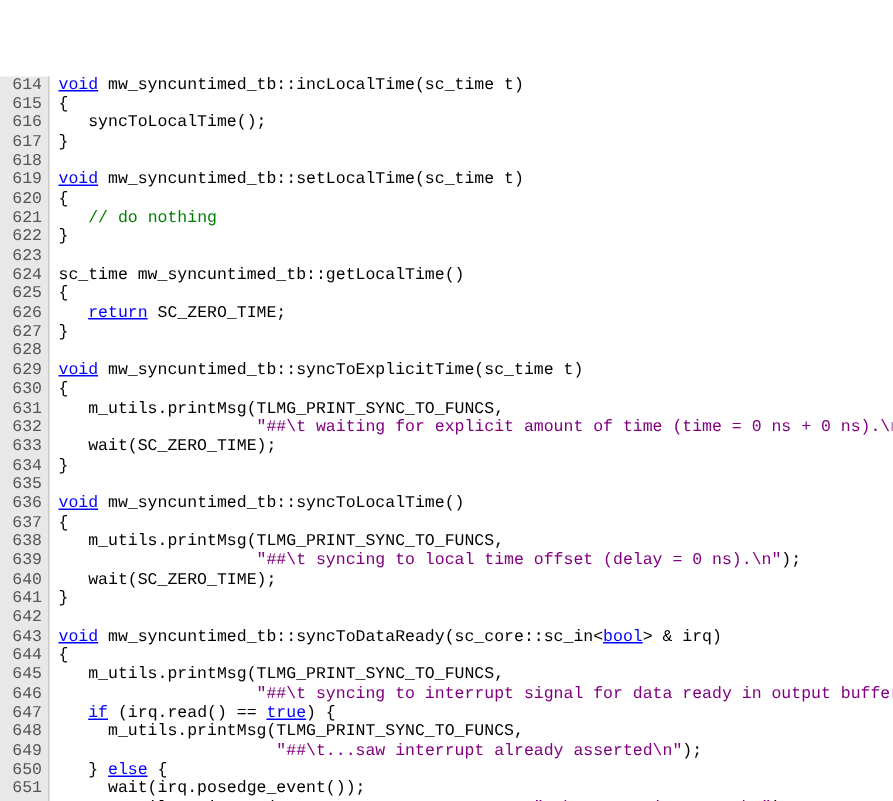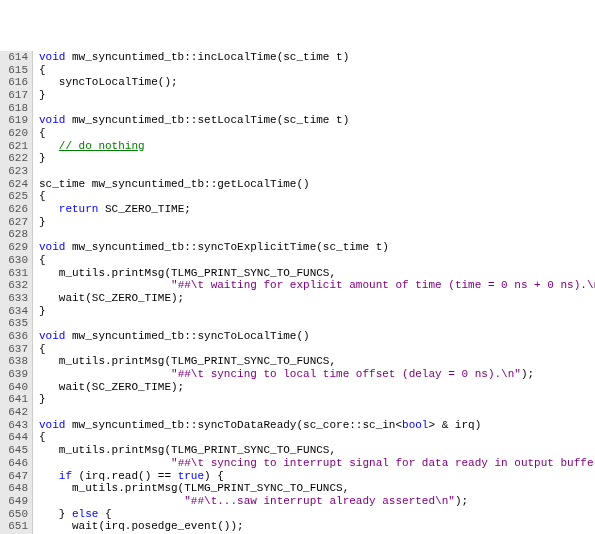--- a/index.html
+++ b/index.html
@@ -25,23 +25,23 @@
     user-select: none;
     border-right: 1px solid #ccc;
     min-width: 24px;
   }
   .code {
     padding-left: 6px;
     color: #000;
     flex: 1;
   }
   .line { height: 12.7px; }
-  .kw { color: #0000ff; }      
+  .kw { color: #0000ff; text-decoration: underline; }      
   .str { color: #800080; }       
-  .com { color: #008000; text-decoration: underline; }
+  .com { color: #008000; }
 </style>
 </head>
 <body>
 
 
 
 <div class="container">
   <div class="gutter" id="gutter"><div class="line">614</div><div class="line">615</div><div class="line">616</div><div class="line">617</div><div class="line">618</div><div class="line">619</div><div class="line">620</div><div class="line">621</div><div class="line">622</div><div class="line">623</div><div class="line">624</div><div class="line">625</div><div class="line">626</div><div class="line">627</div><div class="line">628</div><div class="line">629</div><div class="line">630</div><div class="line">631</div><div class="line">632</div><div class="line">633</div><div class="line">634</div><div class="line">635</div><div class="line">636</div><div class="line">637</div><div class="line">638</div><div class="line">639</div><div class="line">640</div><div class="line">641</div><div class="line">642</div><div class="line">643</div><div class="line">644</div><div class="line">645</div><div class="line">646</div><div class="line">647</div><div class="line">648</div><div class="line">649</div><div class="line">650</div><div class="line">651</div><div class="line">652</div></div>
   <div class="code" id="code"><div class="line"><span class="kw">void</span><span> mw_syncuntimed_tb::incLocalTime(sc_time t)</span></div><div class="line"><span>{</span></div><div class="line"><span>   syncToLocalTime();</span></div><div class="line"><span>}</span></div><div class="line"><span></span></div><div class="line"><span class="kw">void</span><span> mw_syncuntimed_tb::setLocalTime(sc_time t)</span></div><div class="line"><span>{</span></div><div class="line"><span>   </span><span class="com">// do nothing</span></div><div class="line"><span>}</span></div><div class="line"><span></span></div><div class="line"><span>sc_time mw_syncuntimed_tb::getLocalTime()</span></div><div class="line"><span>{</span></div><div class="line"><span>   </span><span class="kw">return</span><span> SC_ZERO_TIME;</span></div><div class="line"><span>}</span></div><div class="line"><span></span></div><div class="line"><span class="kw">void</span><span> mw_syncuntimed_tb::syncToExplicitTime(sc_time t)</span></div><div class="line"><span>{</span></div><div class="line"><span>   m_utils.printMsg(TLMG_PRINT_SYNC_TO_FUNCS,</span></div><div class="line"><span>                    </span><span class="str">"##\t waiting for explicit amount of time (time = 0 ns + 0 ns).\n"</span></div><div class="line"><span>   wait(SC_ZERO_TIME);</span></div><div class="line"><span>}</span></div><div class="line"><span></span></div><div class="line"><span class="kw">void</span><span> mw_syncuntimed_tb::syncToLocalTime()</span></div><div class="line"><span>{</span></div><div class="line"><span>   m_utils.printMsg(TLMG_PRINT_SYNC_TO_FUNCS,</span></div><div class="line"><span>                    </span><span class="str">"##\t syncing to local time offset (delay = 0 ns).\n"</span><span>);</span></div><div class="line"><span>   wait(SC_ZERO_TIME);</span></div><div class="line"><span>}</span></div><div class="line"><span></span></div><div class="line"><span class="kw">void</span><span> mw_syncuntimed_tb::syncToDataReady(sc_core::sc_in&lt;</span><span class="kw">bool</span><span>&gt; &amp; irq)</span></div><div class="line"><span>{</span></div><div class="line"><span>   m_utils.printMsg(TLMG_PRINT_SYNC_TO_FUNCS,</span></div><div class="line"><span>                    </span><span class="str">"##\t syncing to interrupt signal for data ready in output buffer...\n"</span></div><div class="line"><span>   </span><span class="kw">if</span><span> (irq.read() == </span><span class="kw">true</span><span>) {</span></div><div class="line"><span>     m_utils.printMsg(TLMG_PRINT_SYNC_TO_FUNCS,</span></div><div class="line"><span>                      </span><span class="str">"##\t...saw interrupt already asserted\n"</span><span>);</span></div><div class="line"><span>   } </span><span class="kw">else</span><span> {</span></div><div class="line"><span>     wait(irq.posedge_event());</span></div><div class="line"><span>     m_utils.printMsg(TLMG_PRINT_SYNC_TO_FUNCS, </span><span class="str">"##\t...saw interrupt\n"</span><span>);</span></div></div>
 </div>

